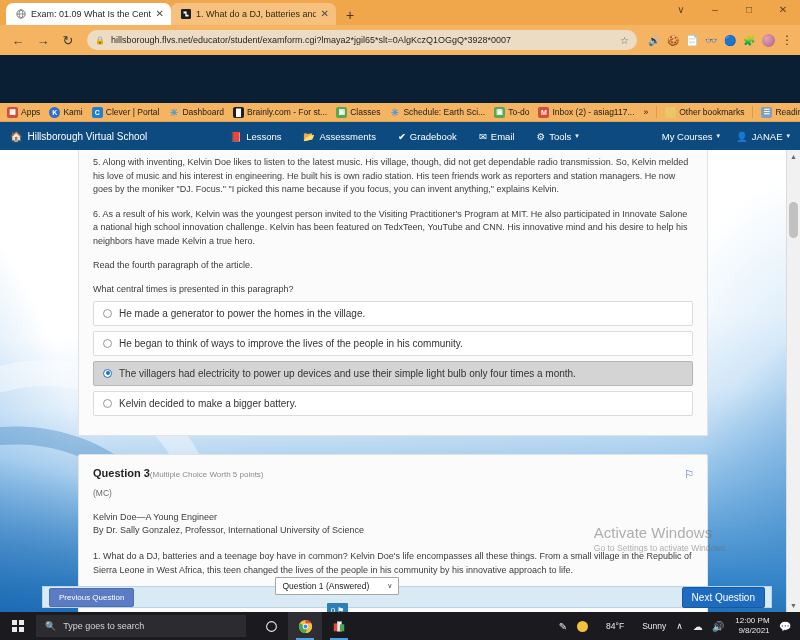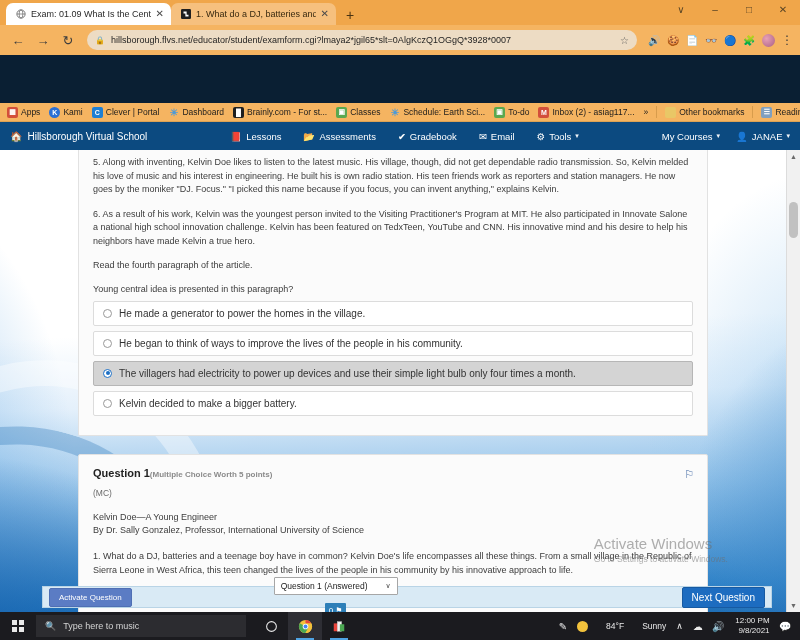--- a/index.html
+++ b/index.html
@@ -121,28 +121,28 @@
   }
   .choice.selected { background: #d4d4d4; border-color: #b6b6b6; }
   .radio { width: 9px; height: 9px; border-radius: 50%; border: 1px solid #999;
            background: #fff; flex: 0 0 9px; position: relative; }
   .choice.selected .radio { border-color: #1c6fc4; background: #fff; }
   .choice.selected .radio::after {
     content: ""; position: absolute; inset: 1.5px; border-radius: 50%; background: #1c6fc4;
   }
 
   .qhead { font-size: 11px; font-weight: bold; color: #222; margin-bottom: 9px; }
-  .qhead .meta { font-size: 8px; font-weight: bold; color: #8b8b8b; }
+  .qhead .meta { font-size: 8px; font-weight: normal; color: #8b8b8b; }
   .flagicon { position: absolute; right: 13px; top: 13px; font-size: 11px; color: #4a6fa8; }
   .mc { font-size: 8.5px; color: #6a6a6a; margin-bottom: 13px; }
   .byline { font-size: 9px; color: #3c3c3c; line-height: 1.55; margin-bottom: 12px; }
 
   
   .watermark {
-    position: absolute; right: 72px; bottom: 48px; text-align: left;
+    position: absolute; right: 72px; bottom: 59px; text-align: left;
     color: rgba(110,110,110,.55); pointer-events: none;
   }
   .watermark .w1 { font-size: 15px; line-height: 1.25; }
   .watermark .w2 { font-size: 8.5px; }
 
   
   .examnav {
     position: absolute; left: 42px; right: 28px; bottom: 4px; height: 22px;
     background: #d9eaf5; border: 1px solid #b9d4e6;
     display: flex; align-items: center; padding: 0 6px;
@@ -353,21 +353,21 @@
       </span>
     </div>
 
     <div class="scroller">
       <div class="content-col">
 
         <div class="card top">
           <p class="q">5. Along with inventing, Kelvin Doe likes to listen to the latest music. His village, though, did not get dependable radio transmission. So, Kelvin melded his love of music and his interest in engineering. He built his is own radio station. His teen friends work as reporters and station managers. He now goes by the moniker "DJ. Focus." "I picked this name because if you focus, you can invent anything," explains Kelvin.</p>
           <p class="q">6. As a result of his work, Kelvin was the youngest person invited to the Visiting Practitioner's Program at MIT. He also participated in Innovate Salone a national high school innovation challenge. Kelvin has been featured on TedxTeen, YouTube and CNN. His innovative mind and his desire to help his neighbors have made Kelvin a true hero.</p>
           <p class="q">Read the fourth paragraph of the article.</p>
-          <div class="prompt">Young central idea is presented in this paragraph?</div>
+          <div class="prompt">What central times is presented in this paragraph?</div>
 
           <div class="choice">
             <span class="radio"></span>
             <span>He made a generator to power the homes in the village.</span>
           </div>
           <div class="choice">
             <span class="radio"></span>
             <span>He began to think of ways to improve the lives of the people in his community.</span>
           </div>
           <div class="choice selected">
@@ -376,21 +376,21 @@
           </div>
           <div class="choice">
             <span class="radio"></span>
             <span>Kelvin decided to make a bigger battery.</span>
           </div>
         </div>
 
         <div class="card">
           <span class="flagicon">⚐</span>
           <div class="qhead">
-            <span>Question 1</span><span class="meta">(Multiple Choice Worth 5 points)</span>
+            <span>Question 3</span><span class="meta">(Multiple Choice Worth 5 points)</span>
           </div>
           <div class="mc">(MC)</div>
           <div class="byline">
             <span>Kelvin Doe—A Young Engineer</span><br>
             <span>By Dr. Sally Gonzalez, Professor, International University of Science</span>
           </div>
           <p class="q">1. What do a DJ, batteries and a teenage boy have in common? Kelvin Doe's life encompasses all these things. From a small village in the Republic of Sierra Leone in West Africa, this teen changed the lives of the people in his community by his innovative approach to life.</p>
           <div class="subhead">Kelvin Gets His Start</div>
           <p class="q" style="color:#bfbfbf">&nbsp;</p>
         </div>
@@ -403,21 +403,21 @@
       <div class="ps-thumb"></div>
       <div class="ps-arrow bot">▼</div>
     </div>
 
     <div class="watermark">
       <div class="w1">Activate Windows</div>
       <div class="w2">Go to Settings to activate Windows.</div>
     </div>
 
     <div class="examnav">
-      <span class="btn-prev">Activate Question</span>
+      <span class="btn-prev">Previous Question</span>
       <span class="qselect-wrap">
         <span class="qselect">
           <span>Question 1 (Answered)</span>
           <span class="sel-caret">∨</span>
         </span>
         <span class="flagcount">
           <span>0</span>
           <span>⚑</span>
         </span>
       </span>
@@ -431,21 +431,21 @@
   <span class="startbtn">
     <span class="winlogo">
         <i></i>
         <i></i>
         <i></i>
         <i></i>
       </span>
   </span>
   <span class="searchbox">
     <span>🔍</span>
-    <span>Type here to music</span>
+    <span>Type goes to search</span>
   </span>
   <span class="tb-icons">
     <span class="tb-ic">
       <svg width="13" height="13" viewBox="0 0 16 16">
           <circle cx="8" cy="8" r="6" fill="none" stroke="#e9e9e9" stroke-width="1.3"></circle>
         </svg>
     </span>
     <span class="tb-ic open active">
       <svg width="15" height="15" viewBox="0 0 16 16">
         <circle cx="8" cy="8" r="7" fill="#f2c23c"></circle>

